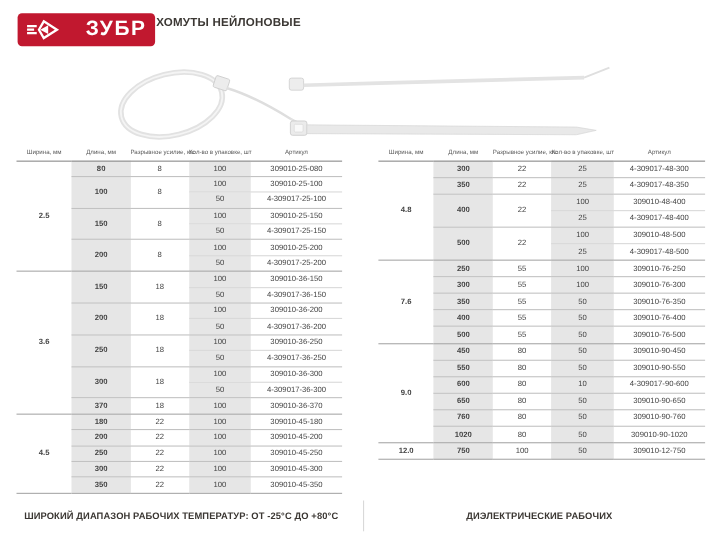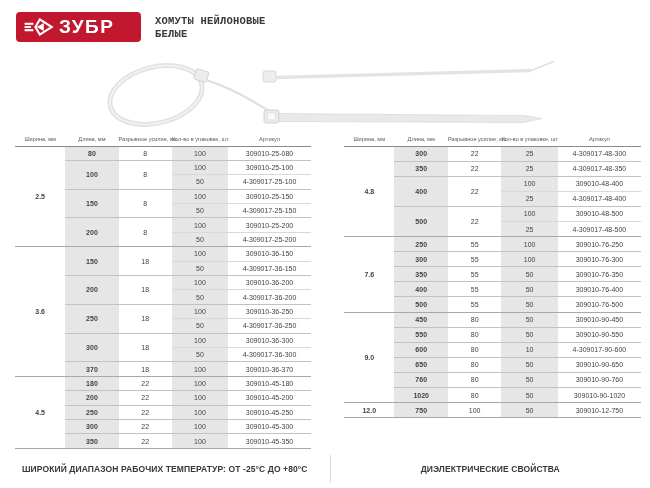--- a/index.html
+++ b/index.html
@@ -2,25 +2,25 @@
 <html><head>
 <meta charset="utf-8">
 <style>
   * { margin:0; padding:0; box-sizing:border-box; }
   body { background:#fff; font-family:"Liberation Sans", sans-serif; }
   .page { position:relative; width:650px; height:488px; background:#ffffff; overflow:hidden; }
 
   
   .logo { position:absolute; left:16px; top:12px; width:125px; height:30px;
           background:#c1182f; border-radius:4px; display:flex; align-items:center;
-          padding-left:7px; }
+          padding-left:7px;gap:19px; }
   .logo-text { color:#ffffff; font-weight:bold; font-size:19px; letter-spacing:1.5px;
                line-height:1; margin-left:4px; margin-top:-1px; }
-  .title { position:absolute; left:155px; top:15px; font-weight:bold; font-size:10.5px;
-           line-height:12.5px; color:#3c3834; letter-spacing:0.2px;font-family:Liberation Mono, monospace; }
+  .title { position:absolute; left:142px; top:15px; font-weight:bold; font-size:10.5px;
+           line-height:12.5px; color:#3c3834; letter-spacing:0.2px; }
 
   
   .illustration { position:absolute; left:98px; top:56px; width:462px; height:80px; }
 
   
   .table-wrap { position:absolute; top:132px; }
   .table-wrap.left  { left:15px;  width:296px; }
   .table-wrap.right { left:344px; width:297px; }
   table.spec { border-collapse:collapse; table-layout:fixed; width:100%;
                border-bottom:1px solid #a8a8a8; }
@@ -61,21 +61,20 @@
         <path d="M2 17.5 H13"></path>
         <path d="M21 4 L36 13.5 L21 23 L15.5 13.5 Z"></path>
       </g>
       <path d="M17 13.5 L26 8.5 L26 18.5 Z" fill="#ffffff"></path>
     </svg>
     <span class="logo-text">ЗУБР</span>
   </div>
 
   <div class="title">
     <div>ХОМУТЫ НЕЙЛОНОВЫЕ</div>
-    <div>БЕЛЫЕ</div>
   </div>
 
   <svg class="illustration" viewBox="0 0 462 80">
 
     <ellipse cx="58" cy="39" rx="47" ry="28" transform="rotate(-14 58 39)" fill="none" stroke="#e2e2e2" stroke-width="5"></ellipse>
     <ellipse cx="58" cy="39" rx="47" ry="28" transform="rotate(-14 58 39)" fill="none" stroke="#f4f4f4" stroke-width="1.6"></ellipse>
     <rect x="97" y="14" width="13" height="11" rx="1.5" transform="rotate(18 103 19)" fill="#ececec" stroke="#cfcfcf" stroke-width="0.8"></rect>
     <path d="M108 24 C 128 30 150 42 166 52 Q 171 55 174 56" fill="none" stroke="#dedede" stroke-width="2.2"></path>
     <path d="M166 52 Q 172 55 178 57" fill="none" stroke="#e4e4e4" stroke-width="1.2"></path>
 
@@ -352,16 +351,16 @@
             <td class="c-qty sec-top">50</td>
             <td class="c-art sec-top">309010-12-750</td>
           </tr>
         </tbody>
       </table>
     </div>
 
   <div class="footer">
     <div class="footer-cell l">ШИРОКИЙ ДИАПАЗОН РАБОЧИХ ТЕМПЕРАТУР: ОТ -25°С ДО +80°С</div>
     <div class="v-divider"></div>
-    <div class="footer-cell r">ДИЭЛЕКТРИЧЕСКИЕ СВОЙСТВА</div>
+    <div class="footer-cell r">ДИЭЛЕКТРИЧЕСКИЕ РАБОЧИХ</div>
   </div>
 
 </div>
 
 </body></html>

